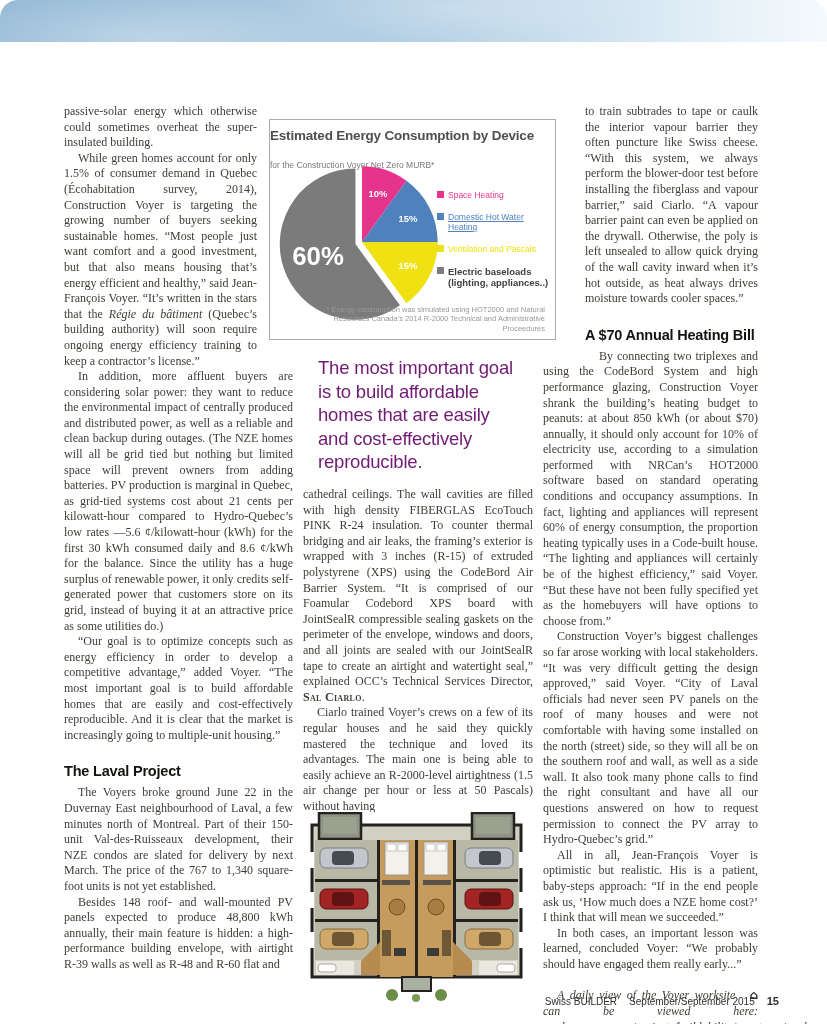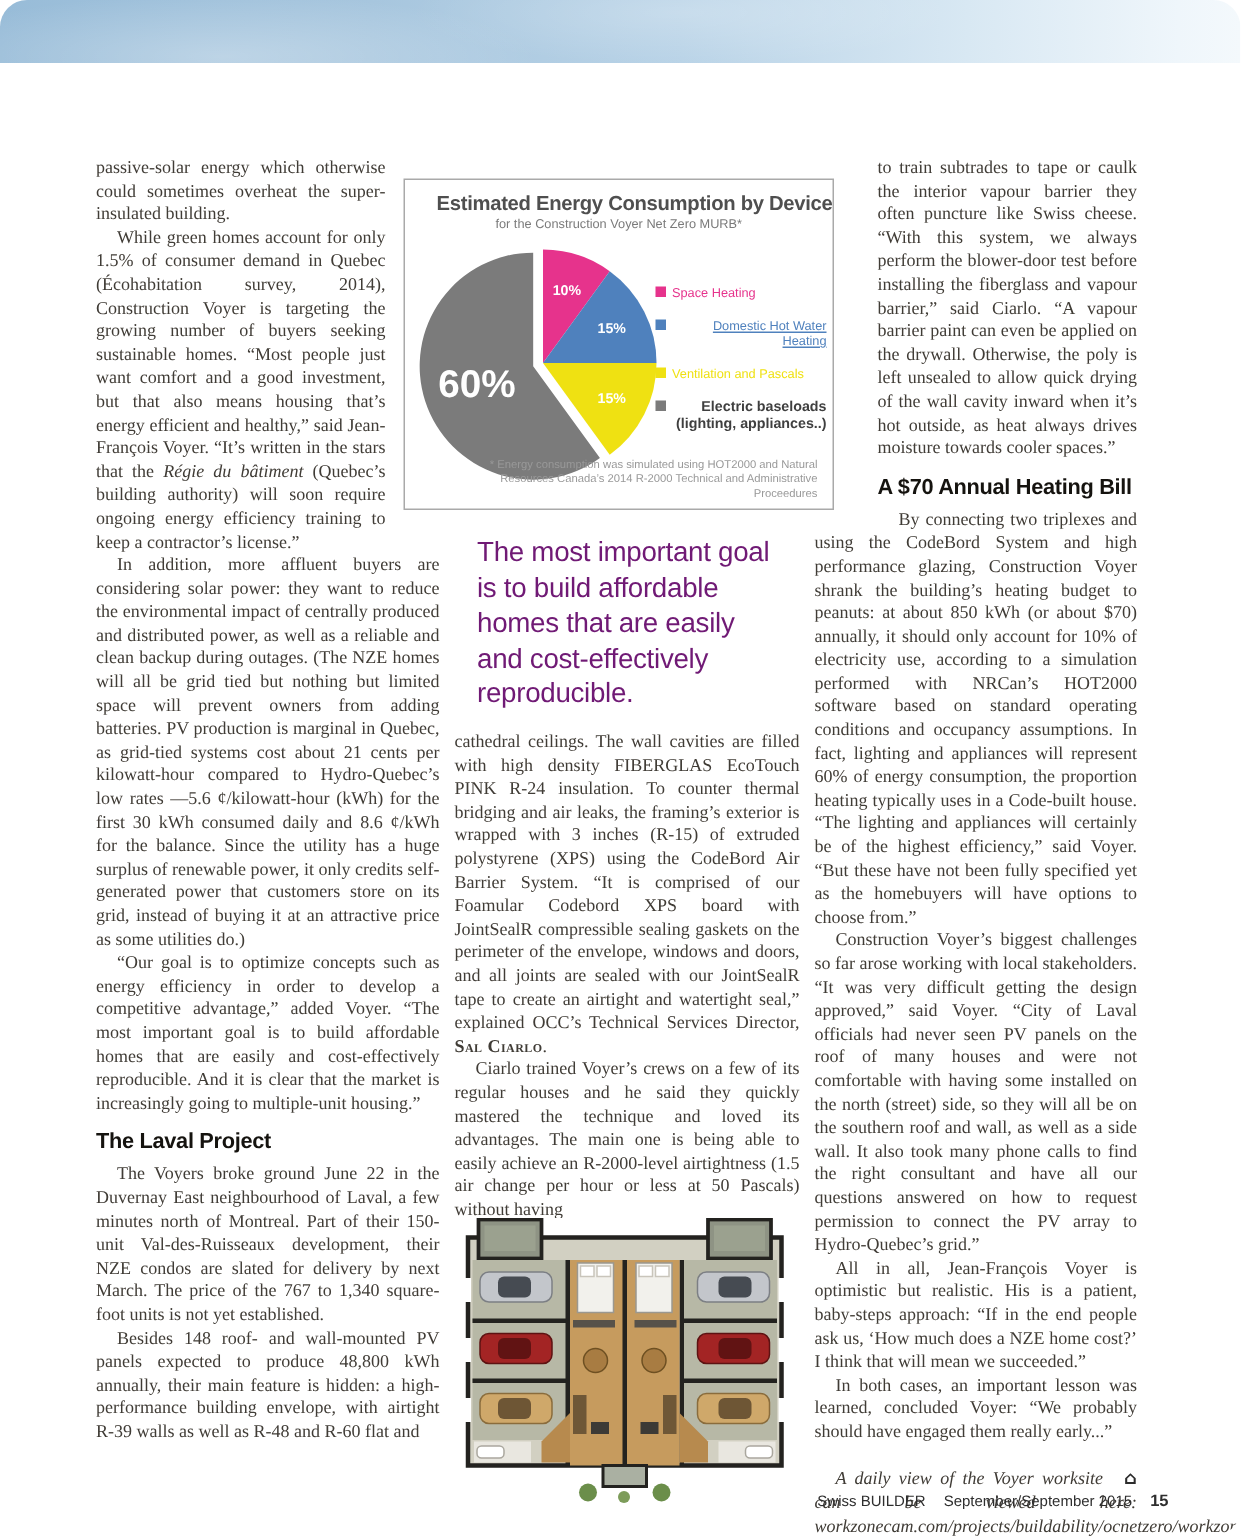--- a/index.html
+++ b/index.html
@@ -14,38 +14,38 @@
   
   .col{position:absolute;top:104px;color:#403c36;font-size:12px;line-height:15.6px;text-align:justify;}
   .col1{left:64px;width:229px;}
   .col2body{left:303px;width:230px;top:487px;}
   .col3{left:543px;width:215px;}
   .spacer-r{float:right;width:36px;height:248px;}
   .spacer-l{float:left;width:42px;height:248px;}
   .bp{margin:0;}
   .ind{text-indent:14px;}
   .h3{font-family:"Liberation Sans",sans-serif;font-weight:bold;font-size:14.5px;line-height:17px;
-      letter-spacing:-0.2px;color:#15130f;margin:10px 0 5px 0;text-align:left;}
+      letter-spacing:-0.2px;color:#15130f;margin:20px 0 5px 0;text-align:left;}
   .sc{font-variant:small-caps;font-weight:bold;letter-spacing:.3px;}
   .closing{font-style:italic;margin-top:16px;}
   .endmark{float:right;font-family:"DejaVu Sans",sans-serif;font-style:normal;font-weight:bold;
            font-size:12px;color:#2c2c2c;line-height:15px;}
   
   .pullquote{position:absolute;left:318px;top:356px;width:205px;
              font-family:"Liberation Sans",sans-serif;font-weight:normal;font-size:18.5px;
              line-height:23.5px;color:#701a75;letter-spacing:-0.2px;text-align:left;}
   
   .chartbox{position:absolute;left:269px;top:119px;width:287px;height:221px;background:#fff;
             border:1px solid #a9a9a9;box-sizing:border-box;}
   .charttitle{font-family:"Liberation Sans",sans-serif;font-weight:bold;font-size:13.5px;
-              color:#4f4f4f;text-align:right;margin-top:8px;letter-spacing:-0.2px;}
-  .chartsub{font-family:"Liberation Sans",sans-serif;font-size:8.5px;color:#7a7a7a;text-align:center;margin-top:1px;}
+              color:#4f4f4f;text-align:left;margin-top:8px;letter-spacing:-0.2px;}
+  .chartsub{font-family:"Liberation Sans",sans-serif;font-size:8.5px;color:#7a7a7a;margin-top:17px;}
   .pie{position:absolute;left:6px;top:36px;width:172px;height:172px;}
   .legend{position:absolute;left:167px;top:70px;width:114px;font-family:"Liberation Sans",sans-serif;}
-  .leg{margin-bottom:12px;font-size:8.5px;line-height:10px;display:flex;align-items:flex-start;text-align:right;}
+  .leg{margin-bottom:12px;font-size:8.5px;line-height:10px;display:flex;align-items:flex-start;}
   .leg .sw{flex:0 0 auto;width:7px;height:7px;margin:1px 4px 0 0;}
   .leg-bold{font-weight:bold;font-size:9.5px;line-height:11px;}
   .footnote{position:absolute;right:10px;bottom:6px;width:235px;text-align:right;
             font-family:"Liberation Sans",sans-serif;font-size:7.5px;line-height:9.5px;color:#999;}
   
   .plan{position:absolute;left:306px;top:812px;width:221px;height:193px;}
   
   .footer{position:absolute;right:48px;top:995px;font-family:"Liberation Sans",sans-serif;
           font-size:10px;color:#2e2e2e;display:flex;gap:12px;align-items:baseline;}
   .footer .pnum{font-weight:bold;font-size:11px;}

